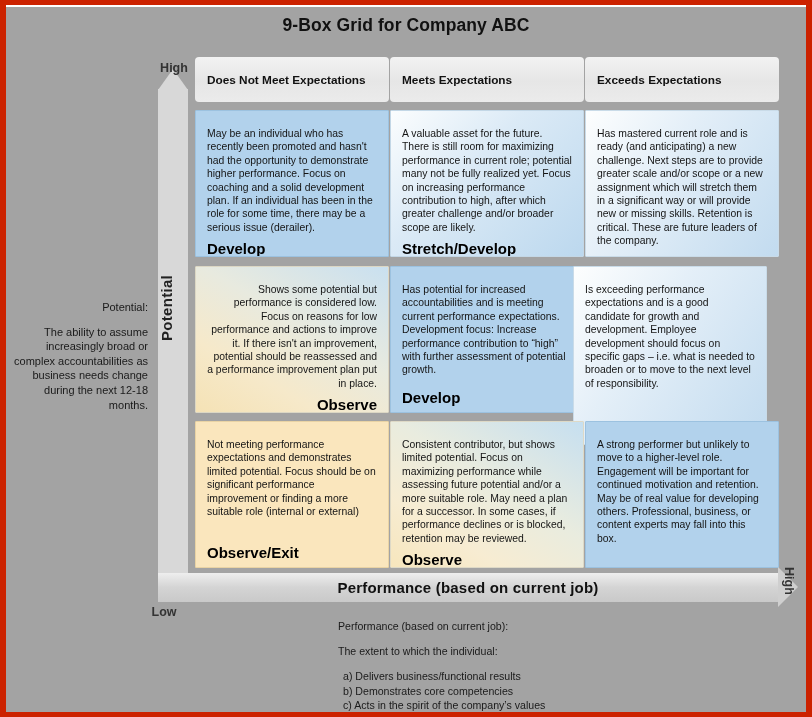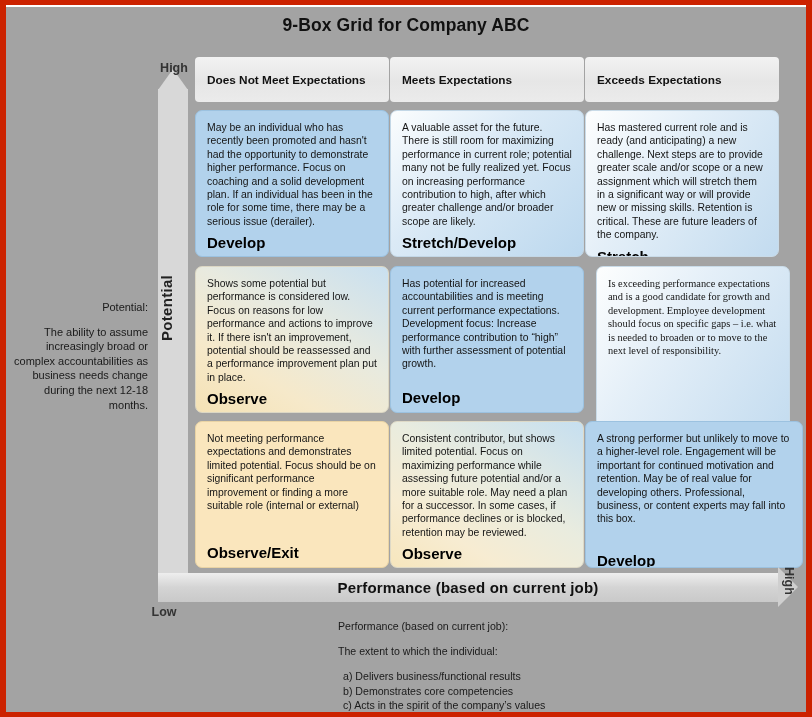--- a/index.html
+++ b/index.html
@@ -155,22 +155,22 @@
     align-items: center;
     padding-left: 12px;
     font-size: 11.8px;
     font-weight: bold;
     color: #111111;
   }
 
   
   .cell {
     position: absolute;
-    border-radius: 7px;
-    padding: 10px 11px 8px 11px;
+    border-radius: 1px;
+    padding: 16px 11px 8px 11px;
     font-size: 10.4px;
     line-height: 13.4px;
     color: #141414;
     overflow: hidden;
     display: flex;
     flex-direction: column;
   }
   .cell .body { flex: 0 0 auto; }
   .cell .action {
     margin-top: auto;
@@ -252,42 +252,42 @@
     </div>
     <div class="cell bg-blue-grad" style="left:384px; top:103px; width:194px; height:147px;">
       <div class="body">A valuable asset for the future. There is still room for maximizing performance in current role; potential many not be fully realized yet. Focus on increasing performance contribution to high, after which greater challenge and/or broader scope are likely.</div>
       <div class="action">Stretch/Develop</div>
     </div>
     <div class="cell bg-blue-grad2" style="left:579px; top:103px; width:194px; height:147px;">
       <div class="body">Has mastered current role and is ready (and anticipating) a new challenge. Next steps are to provide greater scale and/or scope or a new assignment which will stretch them in a significant way or will provide new or missing skills. Retention is critical. These are future leaders of the company.</div>
       <div class="action">Stretch</div>
     </div>
 
-    <div class="cell bg-mix" style="left:189px; top:259px; width:194px; height:147px;">
+    <div class="cell bg-mix" style="left:189px; top:259px; width:194px; height:147px;text-align:right;">
       <div class="body">Shows some potential but performance is considered low. Focus on reasons for low performance and actions to improve it. If there isn't an improvement, potential should be reassessed and a performance improvement plan put in place.</div>
       <div class="action">Observe</div>
     </div>
     <div class="cell bg-blue" style="left:384px; top:259px; width:194px; height:147px;">
       <div class="body">Has potential for increased accountabilities and is meeting current performance expectations. Development focus: Increase performance contribution to “high” with further assessment of potential growth.</div>
       <div class="action">Develop</div>
     </div>
-    <div class="cell bg-blue-grad2" style="left:590px; top:259px; width:194px; height:179px;font-family:Liberation Serif, serif;">
+    <div class="cell bg-blue-grad2" style="left:567px; top:259px; width:194px; height:179px;">
       <div class="body">Is exceeding performance expectations and is a good candidate for growth and development. Employee development should focus on specific gaps – i.e. what is needed to broaden or to move to the next level of responsibility.</div>
       <div class="action">Stretch/Develop</div>
     </div>
 
     <div class="cell bg-tan" style="left:189px; top:414px; width:194px; height:147px;">
       <div class="body">Not meeting performance expectations and demonstrates limited potential. Focus should be on significant performance improvement or finding a more suitable role (internal or external)</div>
       <div class="action">Observe/Exit</div>
     </div>
     <div class="cell bg-mix2" style="left:384px; top:414px; width:194px; height:147px;">
       <div class="body">Consistent contributor, but shows limited potential. Focus on maximizing performance while assessing future potential and/or a more suitable role. May need a plan for a successor. In some cases, if performance declines or is blocked, retention may be reviewed.</div>
       <div class="action">Observe</div>
     </div>
-    <div class="cell bg-blue" style="left:579px; top:414px; width:218px; height:147px;gap:20px;">
+    <div class="cell bg-blue" style="left:579px; top:414px; width:194px; height:147px;gap:20px;">
       <div class="body">A strong performer but unlikely to move to a higher-level role. Engagement will be important for continued motivation and retention. May be of real value for developing others. Professional, business, or content experts may fall into this box.</div>
       <div class="action">Develop</div>
     </div>
 
     <div class="h-arrow"></div>
     <div class="h-arrow-head"></div>
     <div class="axis-performance">Performance (based on current job)</div>
     <div class="lbl-high-h">High</div>
 
     <div class="footnote">

